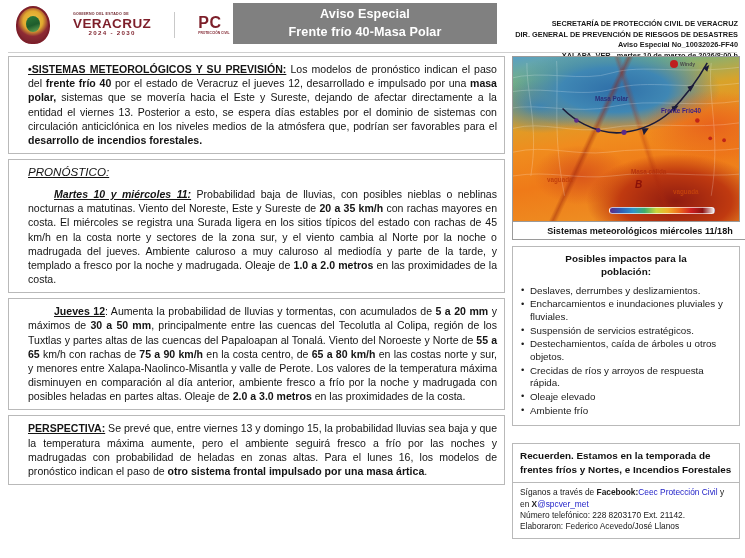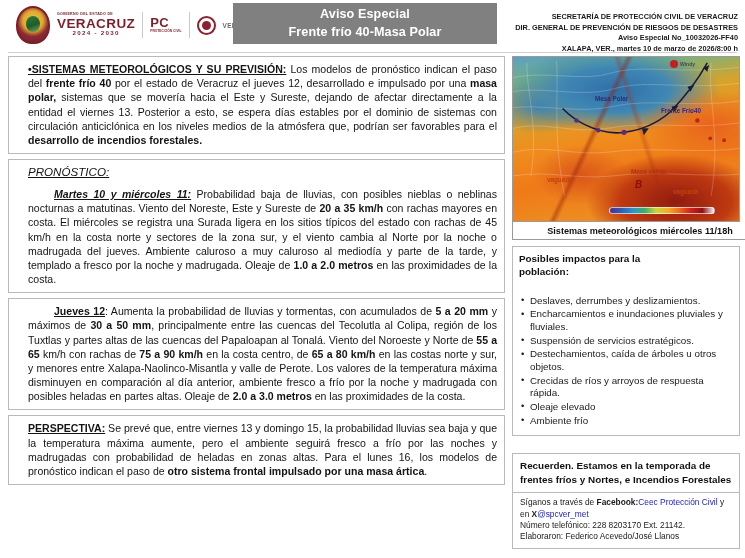--- a/index.html
+++ b/index.html
@@ -6,56 +6,56 @@
   html, body {
     width: 745px; height: 558px;
     background: #ffffff;
     font-family: "Liberation Sans", sans-serif;
     overflow: hidden;
   }
   #page { position: relative; width: 745px; height: 558px; }
 
   
   .header { position: absolute; left: 0; top: 0; width: 745px; height: 50px; }
-  .logos { position: absolute; left: 16px; top: 6px; display: flex; align-items: center; gap: 7px; justify-content: flex-end; }
+  .logos { position: absolute; left: 16px; top: 6px; display: flex; align-items: center; gap: 23px; justify-content: flex-end; }
   .seal {
     width: 34px; height: 38px; border-radius: 50% 50% 46% 46%;
     background: radial-gradient(circle at 50% 38%, #f3c64a 0%, #e0a92f 38%, #8e2a34 60%, #6b1f27 100%);
     border: 2px solid #7d1f2a; position: relative;
   }
   .seal::after {
     content: ""; position: absolute; left: 50%; top: 48%;
     transform: translate(-50%,-50%);
     width: 14px; height: 16px; border-radius: 50%;
     background: linear-gradient(160deg,#2f7d3a 0%, #1e5c2c 55%, #6fae58 100%);
   }
   .gobtext { line-height: 1; }
   .gob-small { font-size: 3.6px; font-weight: bold; color: #6b1f27; letter-spacing: .3px; }
   .gob-big { font-size: 13.5px; font-weight: bold; color: #7d1f2a; letter-spacing: .4px; }
   .gob-yrs { font-size: 6.2px; font-weight: bold; color: #7d1f2a; letter-spacing: 1.3px; text-align: center; }
   .vdiv { width: 1px; height: 26px; background: #c9c9c9; }
   .pc-block { line-height: 1.05; }
-  .pc-big { font-size: 13px; font-weight: bold; color: #7d1f2a; letter-spacing: .5px; }
+  .pc-big { font-size: 16px; font-weight: bold; color: #7d1f2a; letter-spacing: .5px; }
   .pc-sub { font-size: 3.3px; color: #7d1f2a; font-weight: bold; }
   .badge {
     width: 19px; height: 19px; border-radius: 50%;
     border: 2px solid #8b2230; background: #fff;
     display: flex; align-items: center; justify-content: center;
   }
   .badge::after { content:""; width: 9px; height: 9px; border-radius: 50%; background: #8b2230; }
   .badge-txt { font-size: 6.4px; font-weight: bold; color: #6a6a6a; letter-spacing: .4px; }
 
   .title-banner {
     position: absolute; left: 233px; top: 3px; width: 264px; height: 41px;
     background: #808080; color: #ffffff;
     display: flex; flex-direction: column; align-items: center; justify-content: center;
   }
   .title-banner div { font-size: 12.6px; font-weight: bold; line-height: 1.42; letter-spacing: .1px; }
 
-  .dept { position: absolute; right: 7px; top: 12px; width: 278px; text-align: right; }
+  .dept { position: absolute; right: 7px; top: 19px; width: 278px; text-align: right; }
   .dept div { font-size: 7.35px; font-weight: bold; color: #1a1a1a; line-height: 1.44; letter-spacing: .01px; }
 
   .hr-top { position: absolute; left: 8px; top: 52px; width: 729px; height: 1px; background: #cfcfcf; }
 
   
   .leftcol { position: absolute; left: 8px; top: 56px; width: 497px; }
   .box { border: 1px solid #b9b9b9; background: #fff; padding: 5px 7px 6px 19px; margin-bottom: 5px; }
   .para {
     font-size: 10.55px; line-height: 1.345; color: #141414;
     text-align: justify; text-justify: inter-word;
@@ -105,21 +105,21 @@
     border-radius: 4px; border: 1px solid rgba(255,255,255,.65);
     background: linear-gradient(90deg,#5b2a86,#2f5fb5,#2f93c8,#3fae6a,#c9d53a,#f0b02a,#ee6a1c,#cf2020,#8d1010,#f2f2f2);
   }
   .map-caption {
     border: 1px solid #9a9a9a; border-top: none; width: 256px; height: 18px;
     display: flex; align-items: center; justify-content: center;
     font-size: 9.1px; font-weight: bold; color: #111; background: #fff;
   }
 
   .impacts { margin-top: 6px; border: 1px solid #b9b9b9; padding: 6px 6px 7px 6px; background: #fff; }
-  .impacts-title { font-size: 9.9px; font-weight: bold; line-height: 1.3; color: #111; margin-bottom: 16px; }
+  .impacts-title { font-size: 9.9px; font-weight: bold; text-align: center; line-height: 1.3; color: #111; margin-bottom: 6px; }
   .imp-list { list-style: none; }
   .imp-list li {
     font-size: 9.8px; line-height: 1.28; color: #1a1a1a;
     padding-left: 11px; position: relative; margin-bottom: 1.2px;
   }
   .imp-list li::before { content: "\2022"; position: absolute; left: 2px; top: -0.5px; font-size: 9.5px; }
 
   .remember { margin-top: 17px; border: 1px solid #b9b9b9; background: #fff; }
   .remember-top { padding: 5px 7px 6px 7px; font-size: 9.9px; font-weight: bold; line-height: 1.36; color: #111; }
   .remember-div { height: 1px; background: #b9b9b9; }

